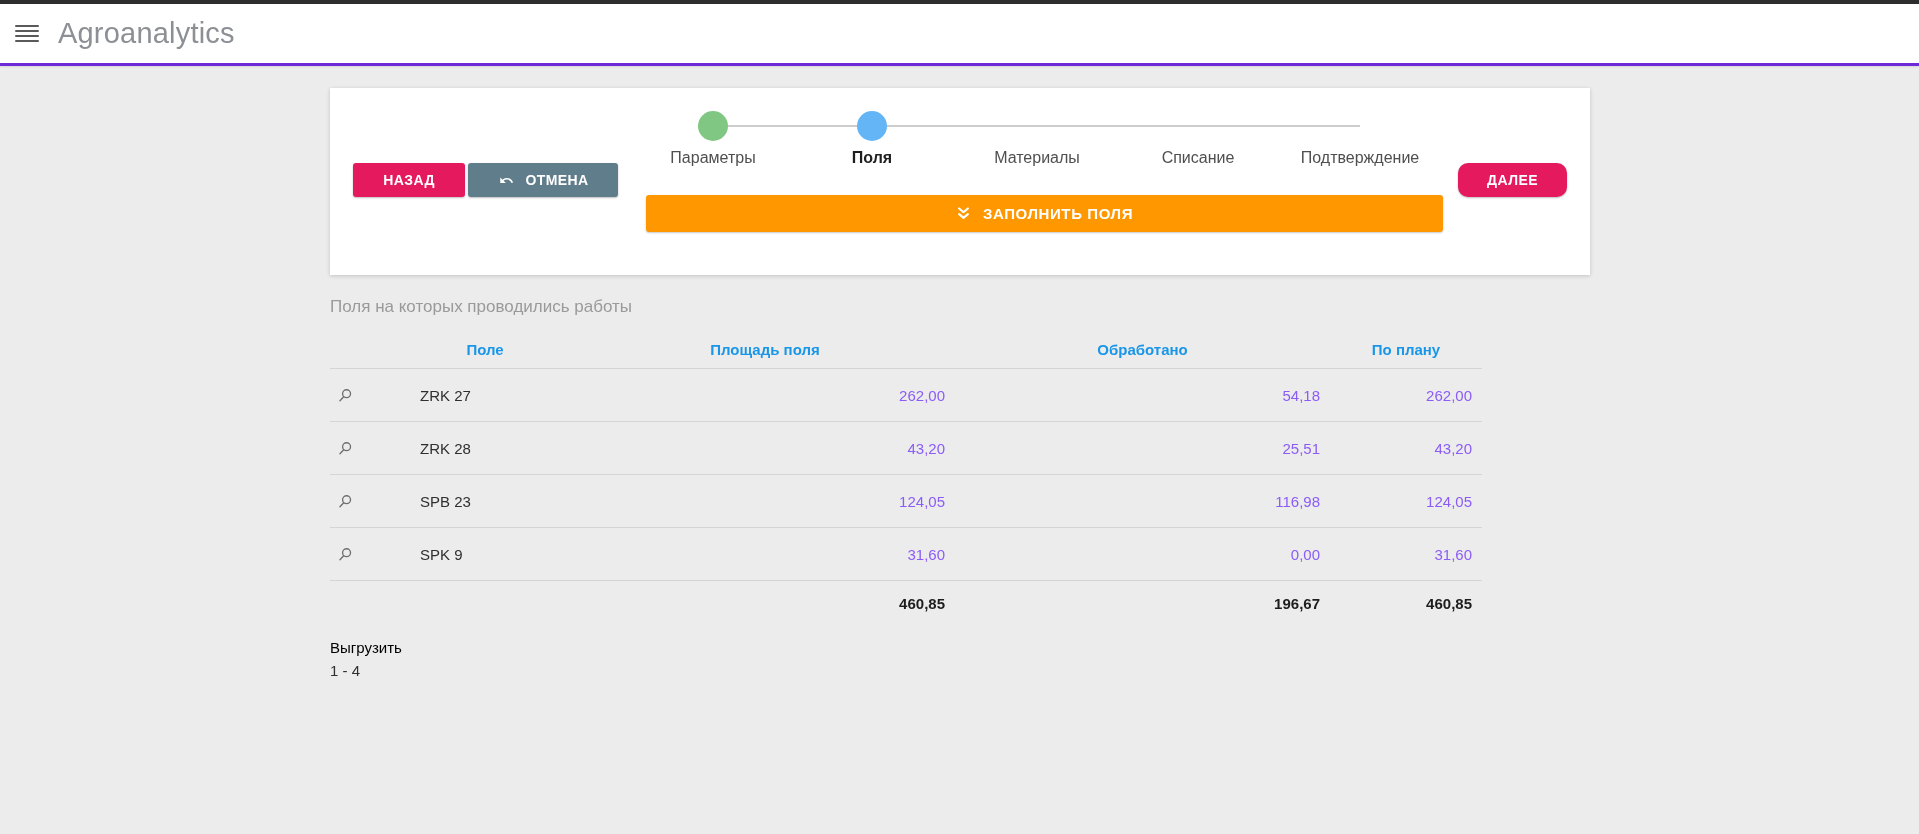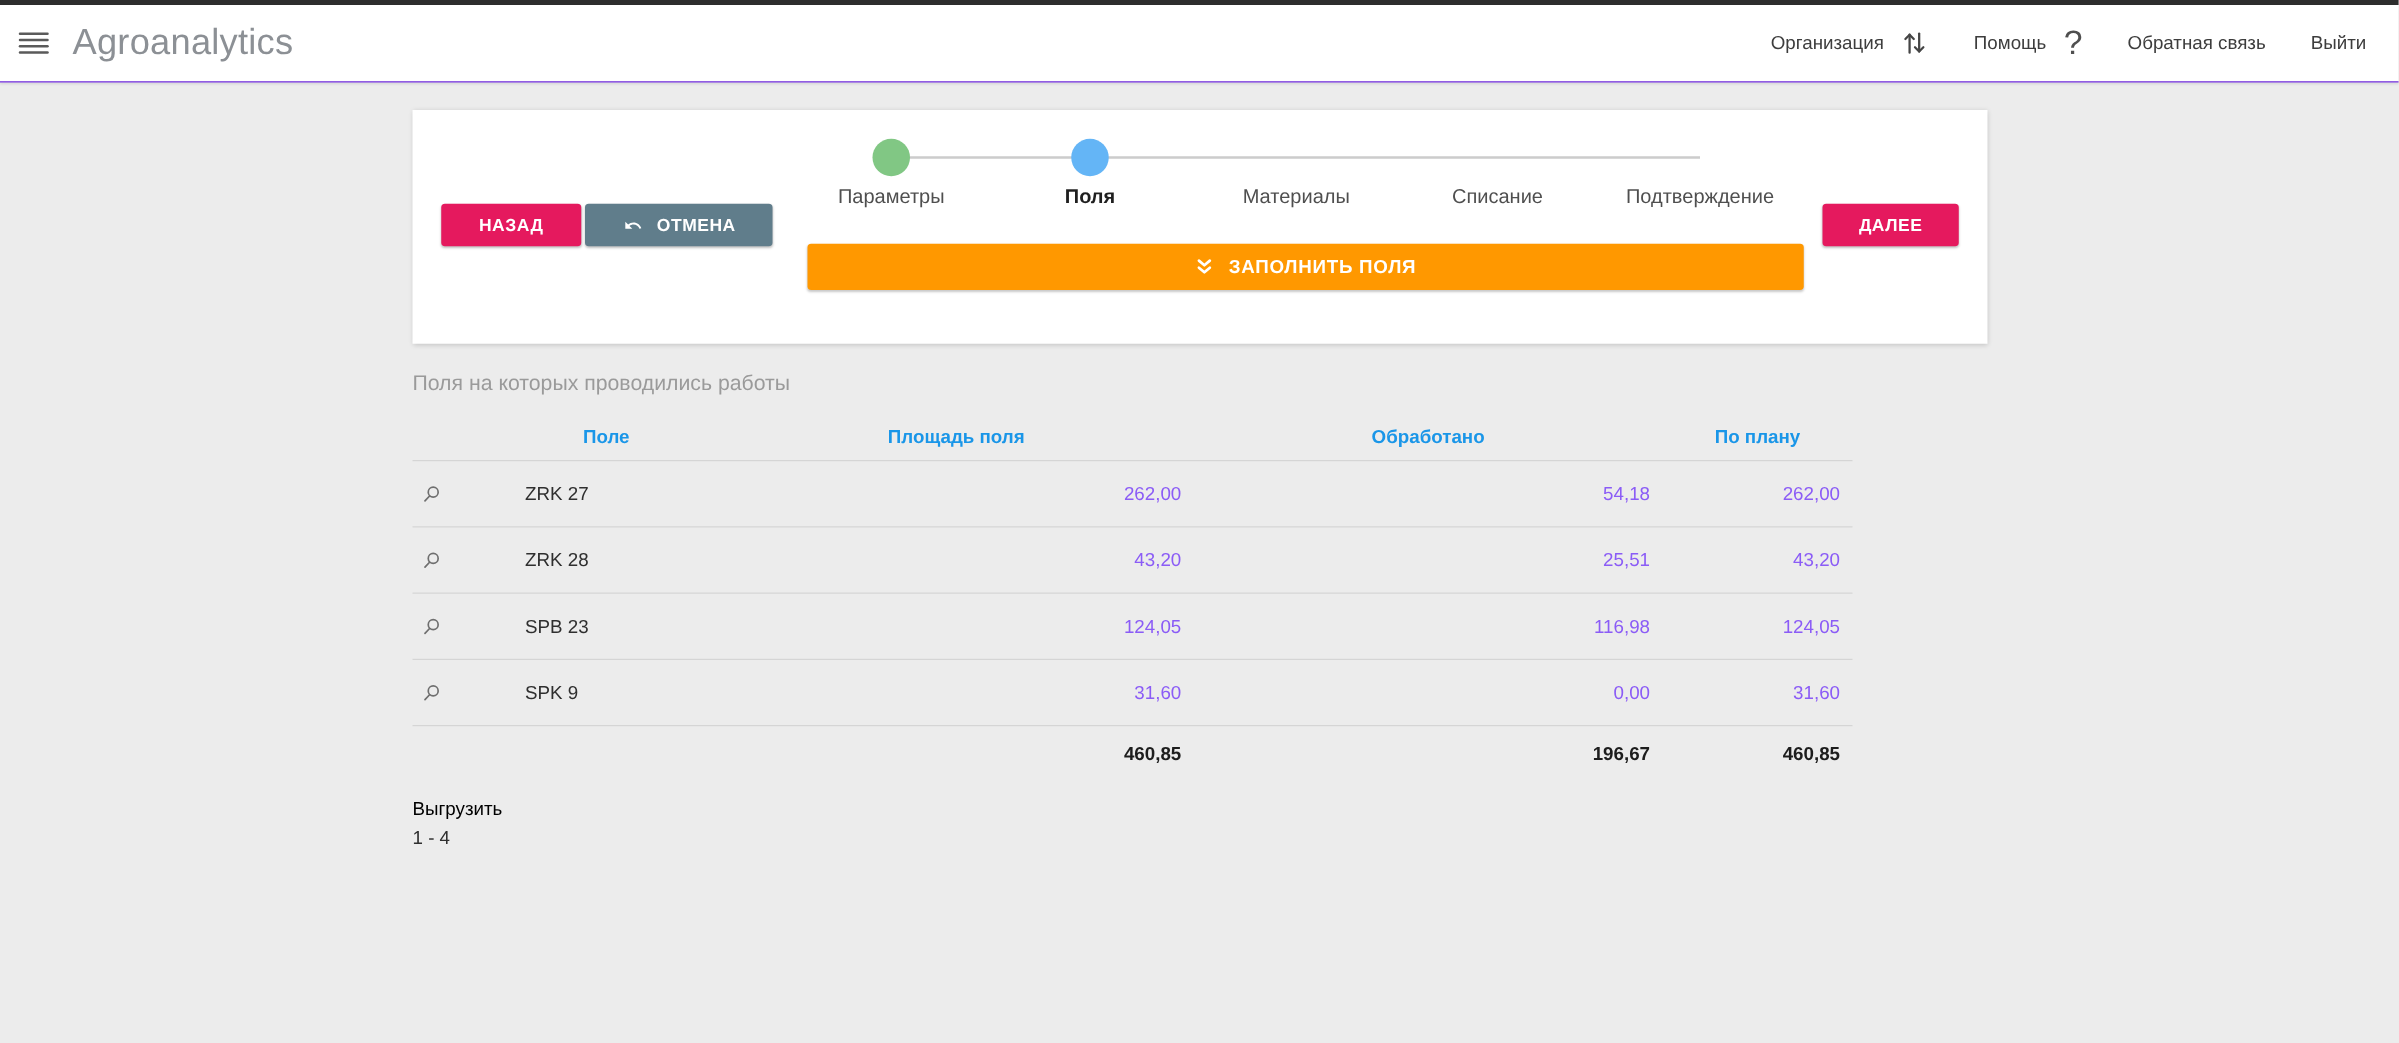--- a/index.html
+++ b/index.html
@@ -10,21 +10,21 @@
     position:relative;
     overflow:hidden;
     color:#333;
   }
   
   .top-strip { height:4px; background:#2d2d2d; }
   .topbar {
     height:62px; background:#ffffff;
     display:flex; align-items:center;
     padding:0 26px 0 15px;
-    border-bottom:1px solid #6d28d9;
+    border-bottom:3px solid #6d28d9;
     box-shadow:0 1px 2px rgba(0,0,0,.10);
     position:relative; z-index:5;
   }
   .hamburger { width:24px; height:17px; display:flex; flex-direction:column; justify-content:space-between; cursor:pointer; }
   .hamburger span { display:block; height:2px; background:#5a5a5a; border-radius:1px; }
   .app-title { margin-left:19px; font-size:29px; font-weight:300; color:#8c9095; letter-spacing:.2px; }
   .topnav { margin-left:auto; display:flex; align-items:center; font-size:15px; color:#3d3d3d; }
   .topnav .nav-item { display:flex; align-items:center; cursor:pointer; }
   .topnav .nav-item + .nav-item { margin-left:36px; }
   .nav-item .lbl { white-space:nowrap; }
@@ -50,21 +50,21 @@
   .btn {
     position:absolute; top:75px; height:34px;
     border:none; border-radius:3px; color:#fff;
     font-family:"Liberation Sans", sans-serif;
     font-size:14px; font-weight:bold; letter-spacing:.4px;
     display:flex; align-items:center; justify-content:center;
     box-shadow:0 1px 2px rgba(0,0,0,.25); cursor:pointer;
   }
   .btn-back   { left:23px;  width:112px; background:#e5195e; }
   .btn-cancel { left:138px; width:150px; background:#607d8b; }
-  .btn-next   { left:1128px;width:109px; background:#e5195e; }
+  .btn-next   { left:1128px;width:109px; background:#e5195e;border-radius:10px; }
   .btn-cancel svg { margin-right:9px; }
   .btn-fill {
     position:absolute; left:316px; top:107px; width:797px; height:37px;
     background:#ff9800; border:none; border-radius:3px;
     color:#fff; font-family:"Liberation Sans", sans-serif;
     font-size:15px; font-weight:bold; letter-spacing:.6px;
     display:flex; align-items:center; justify-content:center;
     box-shadow:0 1px 2px rgba(0,0,0,.22); cursor:pointer;
   }
   .btn-fill svg { margin-right:12px; }
@@ -94,41 +94,20 @@
 
 <header class="topbar">
   <div class="hamburger">
     <span></span>
       <span></span>
       <span></span>
       <span></span>
   </div>
   <div class="app-title">Agroanalytics</div>
 
-  <nav class="topnav">
-    <div class="nav-item">
-      <span class="lbl">Организация</span>
-      <svg width="23" height="23" viewBox="0 0 24 24" fill="none" stroke="#454545" stroke-width="1.9" stroke-linecap="round" stroke-linejoin="round">
-        <path d="M8 20V5"></path>
-          <path d="M4.5 8.5 8 5l3.5 3.5"></path>
-        <path d="M16 4v15"></path>
-          <path d="M12.5 15.5 16 19l3.5-3.5"></path>
-      </svg>
-    </div>
-    <div class="nav-item">
-      <span class="lbl">Помощь</span>
-      <span class="q-glyph">?</span>
-    </div>
-    <div class="nav-item plain">
-      <span class="lbl">Обратная связь</span>
-    </div>
-    <div class="nav-item plain">
-      <span class="lbl">Выйти</span>
-    </div>
-  </nav>
 </header>
 
 <section class="card">
   <div class="step-line"></div>
 
   <div class="step-dot completed" style="left:368px"></div>
   <div class="step-dot active" style="left:527px"></div>
 
   <div class="step-label" style="left:383px">Параметры</div>
   <div class="step-label active" style="left:542px">Поля</div>

